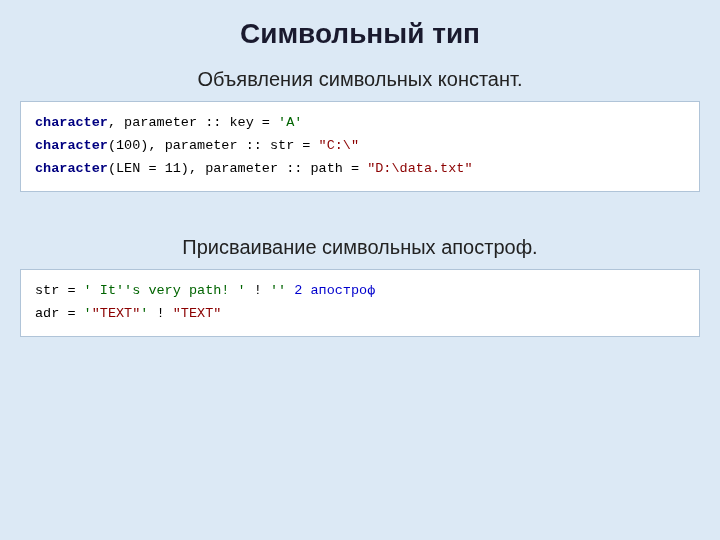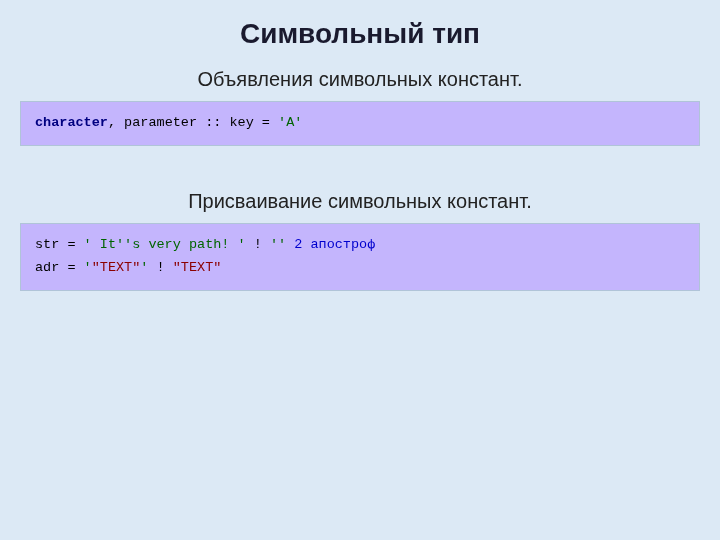--- a/index.html
+++ b/index.html
@@ -33,21 +33,21 @@
 
     .section-title {
       font-size: 20px;
       color: #222;
       text-align: left;
       margin-bottom: 10px;
     }
 
     .code-block {
       width: 100%;
-      background: #c4b5fd;
+      background: #ffffff;
       border: 1px solid #b0c4d8;
       padding: 10px 14px;
       font-family: 'Courier New', Courier, monospace;
       font-size: 13.5px;
       line-height: 1.7;
       margin-bottom: 0;
     }
 
     .code-block .kw {
       color: #000080;
@@ -83,27 +83,33 @@
 
   <div class="section-title">Объявления символьных констант.</div>
 
   <div class="code-block">
 
     <div>
       <span class="kw">character</span><span class="param">, parameter :: key = </span><span class="str-single">'A'</span>
     </div>
 
 
+    <div>
+      <span class="kw">character</span><span class="param">(100), parameter :: str = </span><span class="str-double">"C:\"</span>
+    </div>
 
+    <div>
+      <span class="kw">character</span><span class="param">(LEN = 11), parameter :: path = </span><span class="str-double">"D:\data.txt"</span>
+    </div>
   </div>
 
   <div class="spacer"></div>
   <div class="spacer"></div>
 
-  <div class="section-title">Присваивание символьных констант.</div>
+  <div class="section-title">Присваивание символьных апостроф.</div>
 
   <div class="code-block">
 
     <div>
       <span class="param">str = </span><span class="str-single">' It''s very path! '</span><span class="param">  ! </span><span class="str-single">''</span><span class="comment"> 2 апостроф</span>
     </div>
 
     <div>
       <span class="param">adr = </span><span class="str-single">'</span><span class="str-double">"TEXT"</span><span class="str-single">'</span><span class="param">  ! </span><span class="str-double">"TEXT"</span>
     </div>

